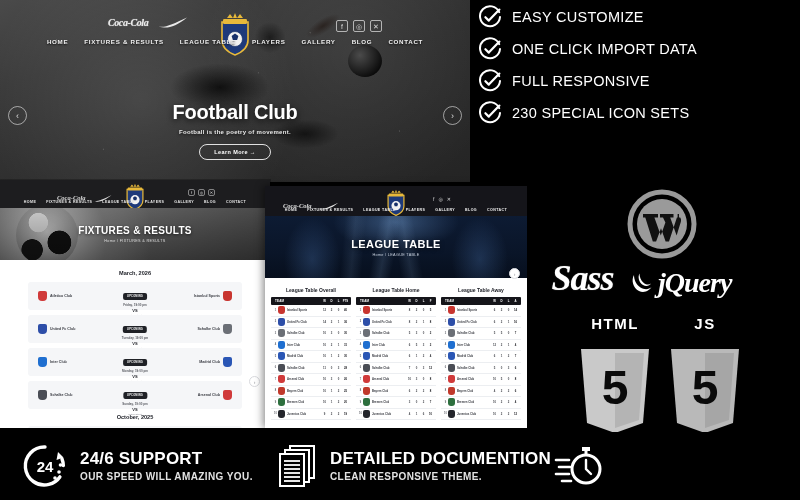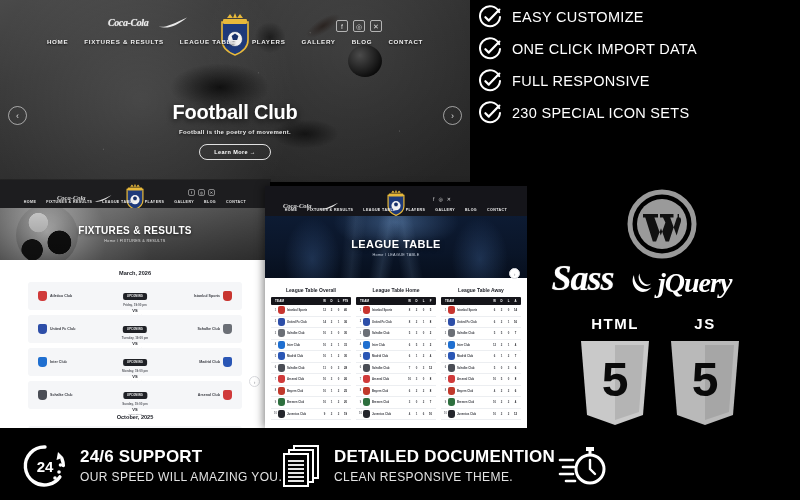--- a/index.html
+++ b/index.html
@@ -245,40 +245,40 @@
     text-shadow:0 0 1px rgba(255,255,255,.5);
   }
   .jq{ position:absolute; left:110px; top:84px; display:flex; align-items:center; gap:4px; }
   .jq-mark{ width:24px; height:24px; }
   .jq-txt{
     font-family:"Liberation Serif", serif; font-style:italic; font-weight:700;
     font-size:28px; color:#fff; letter-spacing:-1px; line-height:1;
   }
   .shields{ position:absolute; left:4px; top:130px; width:272px; display:flex; gap:14px; justify-content:center; }
   .sh{ width:76px; text-align:center; }
-  .sh-label{ font-size:15px; font-weight:700; letter-spacing:1.5px; color:#fff; margin-bottom:7px; }
+  .sh-label{ font-size:15px; font-weight:700; letter-spacing:1.5px; color:#fff; margin-bottom:15px; }
   .sh-body{ position:relative; width:76px; height:88px; margin:0 auto; }
   .sh-num{
     position:absolute; inset:0; display:flex; align-items:center; justify-content:center;
     font-size:48px; font-weight:700; color:#0a0a0a; padding-bottom:8px;
   }
 
   
   .bottom{
     position:absolute; left:0; bottom:0; width:800px; height:68px; background:#000;
     display:flex; align-items:center;
   }
   .bcell{ display:flex; align-items:center; gap:12px; }
   .bcell.c1{ margin-left:22px; width:250px; }
   .bcell.c2{ margin-left:10px; width:270px; }
   .bcell.c3{ margin-left:6px; width:250px; }
   .b-ico{ width:46px; height:46px; flex:none; }
   .b-ico.doc{ width:40px; height:44px; }
   .b-t1{ font-size:17px; font-weight:700; letter-spacing:.2px; color:#fff; line-height:1.1; white-space:nowrap; }
-  .b-t2{ font-size:12px; font-weight:400; letter-spacing:.4px; color:#e2e2e2; margin-top:3px; white-space:nowrap; }
+  .b-t2{ font-size:10px; font-weight:700; letter-spacing:.4px; color:#e2e2e2; margin-top:3px; white-space:nowrap; }
 </style>
 </head>
 <body>
 
 <div class="hero">
   <div class="hero-noise"></div>
   <div class="hero-figure"></div>
   <div class="hero-arm"></div>
   <div class="hero-ball"></div>
 

